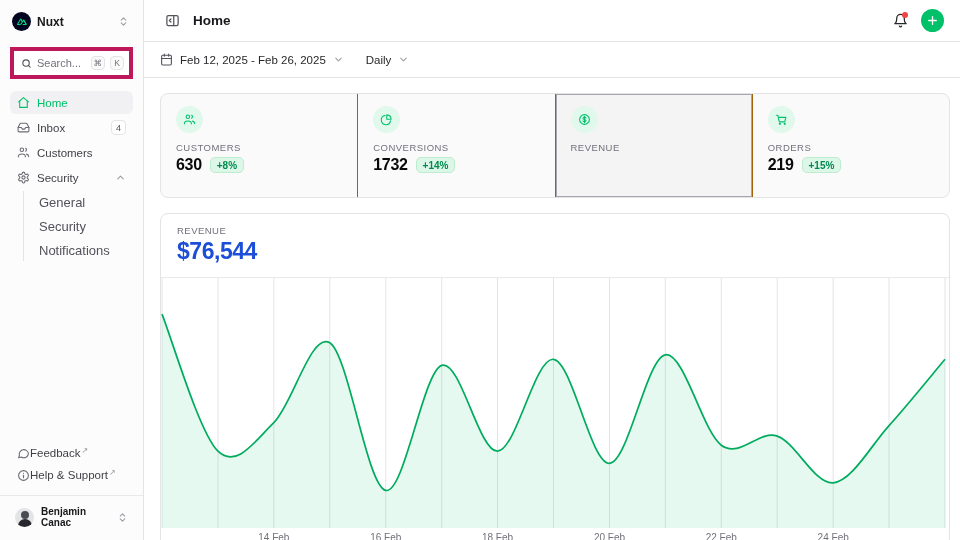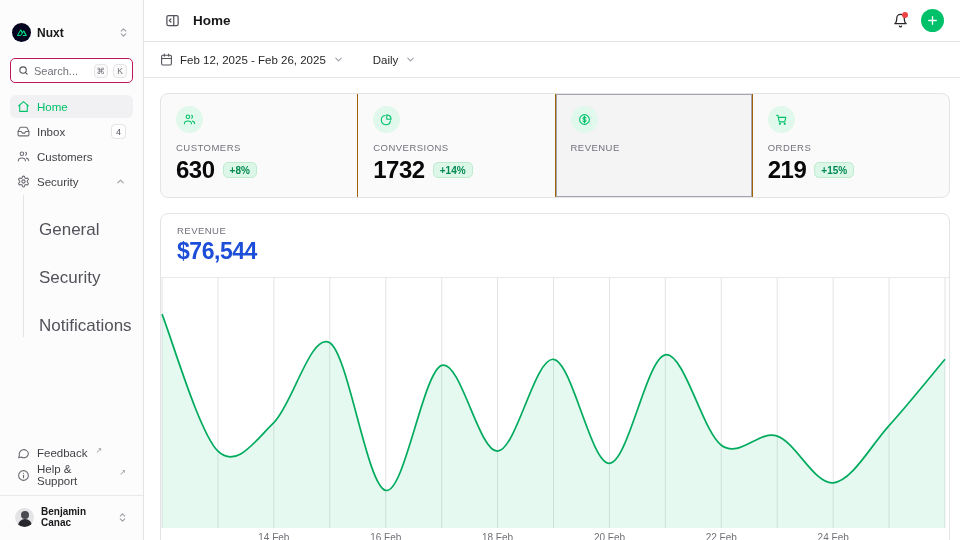--- a/index.html
+++ b/index.html
@@ -3,46 +3,46 @@
 <meta charset="utf-8">
 <style>
   * { margin:0; padding:0; box-sizing:border-box; }
   html,body { width:960px; height:540px; overflow:hidden; background:#fff;
     font-family:"Liberation Sans", sans-serif; color:#18181b; }
   body { display:flex; }
   svg { display:block; }
 
   
   .sidebar { width:144px; min-width:144px; height:540px; background:#fcfcfc;
-    border-right:1px solid #e4e4e7; display:flex; flex-direction:column; padding:21px 10px 10px; }
+    border-right:1px solid #e4e4e7; display:flex; flex-direction:column; padding:10px 10px 10px; }
   .workspace { display:flex; align-items:center; gap:6px; padding:2px 4px 2px 2px; border-radius:6px; cursor:pointer; }
   .logo-mark { width:19px; height:19px; border-radius:50%; background:#020420; display:flex; align-items:center; justify-content:center; }
   .workspace-name { font-size:12px; font-weight:700; flex:1; }
   .muted-ic { color:#9a9aa3; }
 
-  .searchbox { margin-top:14px; height:25px; border:1px solid #be185d; background:#fff; border-radius:5px;
+  .searchbox { margin-top:14px; height:32px; border:4px solid #be185d; background:#fff; border-radius:0;
     display:flex; align-items:center; gap:5px; padding:0 5px 0 7px; cursor:text; }
   .searchbox .ph { flex:1; font-size:11px; color:#71717a; }
   .kbd { font-size:8.5px; color:#71717a; border:1px solid #e4e4e7; background:#fafafa; border-radius:4px;
     min-width:14px; height:14px; display:flex; align-items:center; justify-content:center; padding:0 2px; }
 
   nav { margin-top:12px; display:flex; flex-direction:column; gap:2px; }
   .nav-item { display:flex; align-items:center; gap:7px; height:23px; padding:0 7px; border-radius:6px;
     font-size:11.5px; font-weight:500; color:#3f3f46; cursor:pointer; }
   .nav-item .nic { color:#6b6b74; display:flex; }
   .nav-item.active { background:#f1f1f3; color:#00c16a; }
   .nav-item.active .nic { color:#00c16a; }
   .nav-item .grow { flex:1; }
   .count-badge { font-size:9px; color:#52525b; border:1px solid #e4e4e7; background:#fff; border-radius:4px;
     min-width:15px; height:15px; display:flex; align-items:center; justify-content:center; }
   .subtree { margin-left:13px; border-left:1px solid #e4e4e7; padding-left:9px; display:flex; flex-direction:column; gap:2px; }
-  .sub-item { height:22px; display:flex; align-items:center; font-size:17px; color:#52525b; padding:0 6px; border-radius:6px; cursor:pointer;margin-top:24px; }
+  .sub-item { height:22px; display:flex; align-items:center; font-size:13px; color:#52525b; padding:0 6px; border-radius:6px; cursor:pointer; }
 
   .sidebar-spacer { flex:1; }
-  .foot-link { display:flex; align-items:center; gap:7px; height:22px; padding:0 7px; border-radius:6px;
+  .foot-link { display:flex; align-items:center; height:22px; padding:0 7px; border-radius:6px;
     font-size:11.5px; color:#3f3f46; font-weight:500; cursor:pointer; }
   .foot-link .nic { color:#6b6b74; display:flex; }
   .ext { color:#9a9aa3; margin-left:1px; align-self:flex-start; margin-top:4px; }
   .sidebar-divider { border-top:1px solid #e9e9ec; margin:9px -10px 8px; }
   .user-row { display:flex; align-items:center; gap:7px; padding:2px 5px; border-radius:6px; cursor:pointer; }
   .avatar { width:19px; height:19px; border-radius:50%; background:#e4e4e7; overflow:hidden; position:relative; }
   .avatar::before { content:""; position:absolute; left:5.5px; top:3px; width:8px; height:8px; border-radius:50%; background:#4a4a52; }
   .avatar::after { content:""; position:absolute; left:2.5px; top:11px; width:14px; height:9px; border-radius:7px 7px 0 0; background:#26262c; }
   .user-name { flex:1; font-size:10px; font-weight:700; }
 
@@ -50,38 +50,38 @@
   .main { flex:1; display:flex; flex-direction:column; height:540px; }
   .topbar { height:42px; border-bottom:1px solid #e4e4e7; display:flex; align-items:center; padding:0 16px; gap:9px; }
   .icon-btn { display:flex; align-items:center; justify-content:center; width:24px; height:24px; border-radius:6px;
     color:#52525b; cursor:pointer; background:transparent; border:none; position:relative; }
   .page-title { font-size:13.5px; font-weight:700; }
   .topbar .grow { flex:1; }
   .dot { position:absolute; top:3px; right:4px; width:6px; height:6px; border-radius:50%; background:#ef4444; }
   .add-btn { width:23px; height:23px; border-radius:50%; background:#00c16a; color:#fff; border:none;
     display:flex; align-items:center; justify-content:center; cursor:pointer; }
 
-  .toolbar { height:36px; border-bottom:1px solid #e4e4e7; display:flex; align-items:center; padding:0 16px; gap:29px; }
+  .toolbar { height:36px; border-bottom:1px solid #e4e4e7; display:flex; align-items:center; padding:0 16px; gap:22px; }
   .tool-btn { display:flex; align-items:center; gap:7px; font-size:11.5px; font-weight:500; color:#27272a;
     background:none; border:none; cursor:pointer; font-family:inherit; }
   .tool-btn .nic { color:#52525b; display:flex; }
   .chev { color:#9a9aa3; display:flex; }
 
   .content { flex:1; padding:15px 10px 0 16px; overflow:hidden; }
 
   
   .stats { display:flex; border:1px solid #e4e4e7; border-radius:8px; background:#fafafa; overflow:hidden; height:105px; }
   .stat { flex:1; padding:12px 15px; cursor:pointer; position:relative; }
   .stat + .stat { border-left:1px solid #a16207; }
   .stat.selected { background:#f4f4f5; box-shadow:inset 0 0 0 1px #a6a6ae; }
   .stat-ic { width:27px; height:27px; border-radius:50%; background:#e1f8ec; color:#00c16a;
     display:flex; align-items:center; justify-content:center; }
   .stat-label { margin-top:9px; font-size:9.5px; font-weight:500; letter-spacing:.05em; color:#70707b; }
   .stat-value-row { margin-top:3px; display:flex; align-items:center; gap:8px; }
-  .stat-value { font-size:24px; font-weight:700; letter-spacing:-0.02em; color:#09090b; }
+  .stat-value { font-size:16px; font-weight:700; letter-spacing:-0.02em; color:#09090b; }
   .delta-badge { font-size:10px; font-weight:600; color:#008a4f; background:#dcf6e8;
     border:1px solid #bdeccf; border-radius:5px; padding:1.5px 6px; }
 
   
   .chart-card { margin-top:15px; border:1px solid #e4e4e7; border-radius:8px; background:#fff; }
   .chart-head { padding:11px 16px 12px; border-bottom:1px solid #e9e9ec; }
   .chart-label { font-size:9.5px; font-weight:500; letter-spacing:.05em; color:#70707b; }
   .chart-value { font-size:23px; font-weight:700; letter-spacing:-0.02em; margin-top:2px; color:#1d4ed8; }
   .chart-plot { position:relative; height:250px; }
   .chart-plot svg { width:100%; height:250px; }

